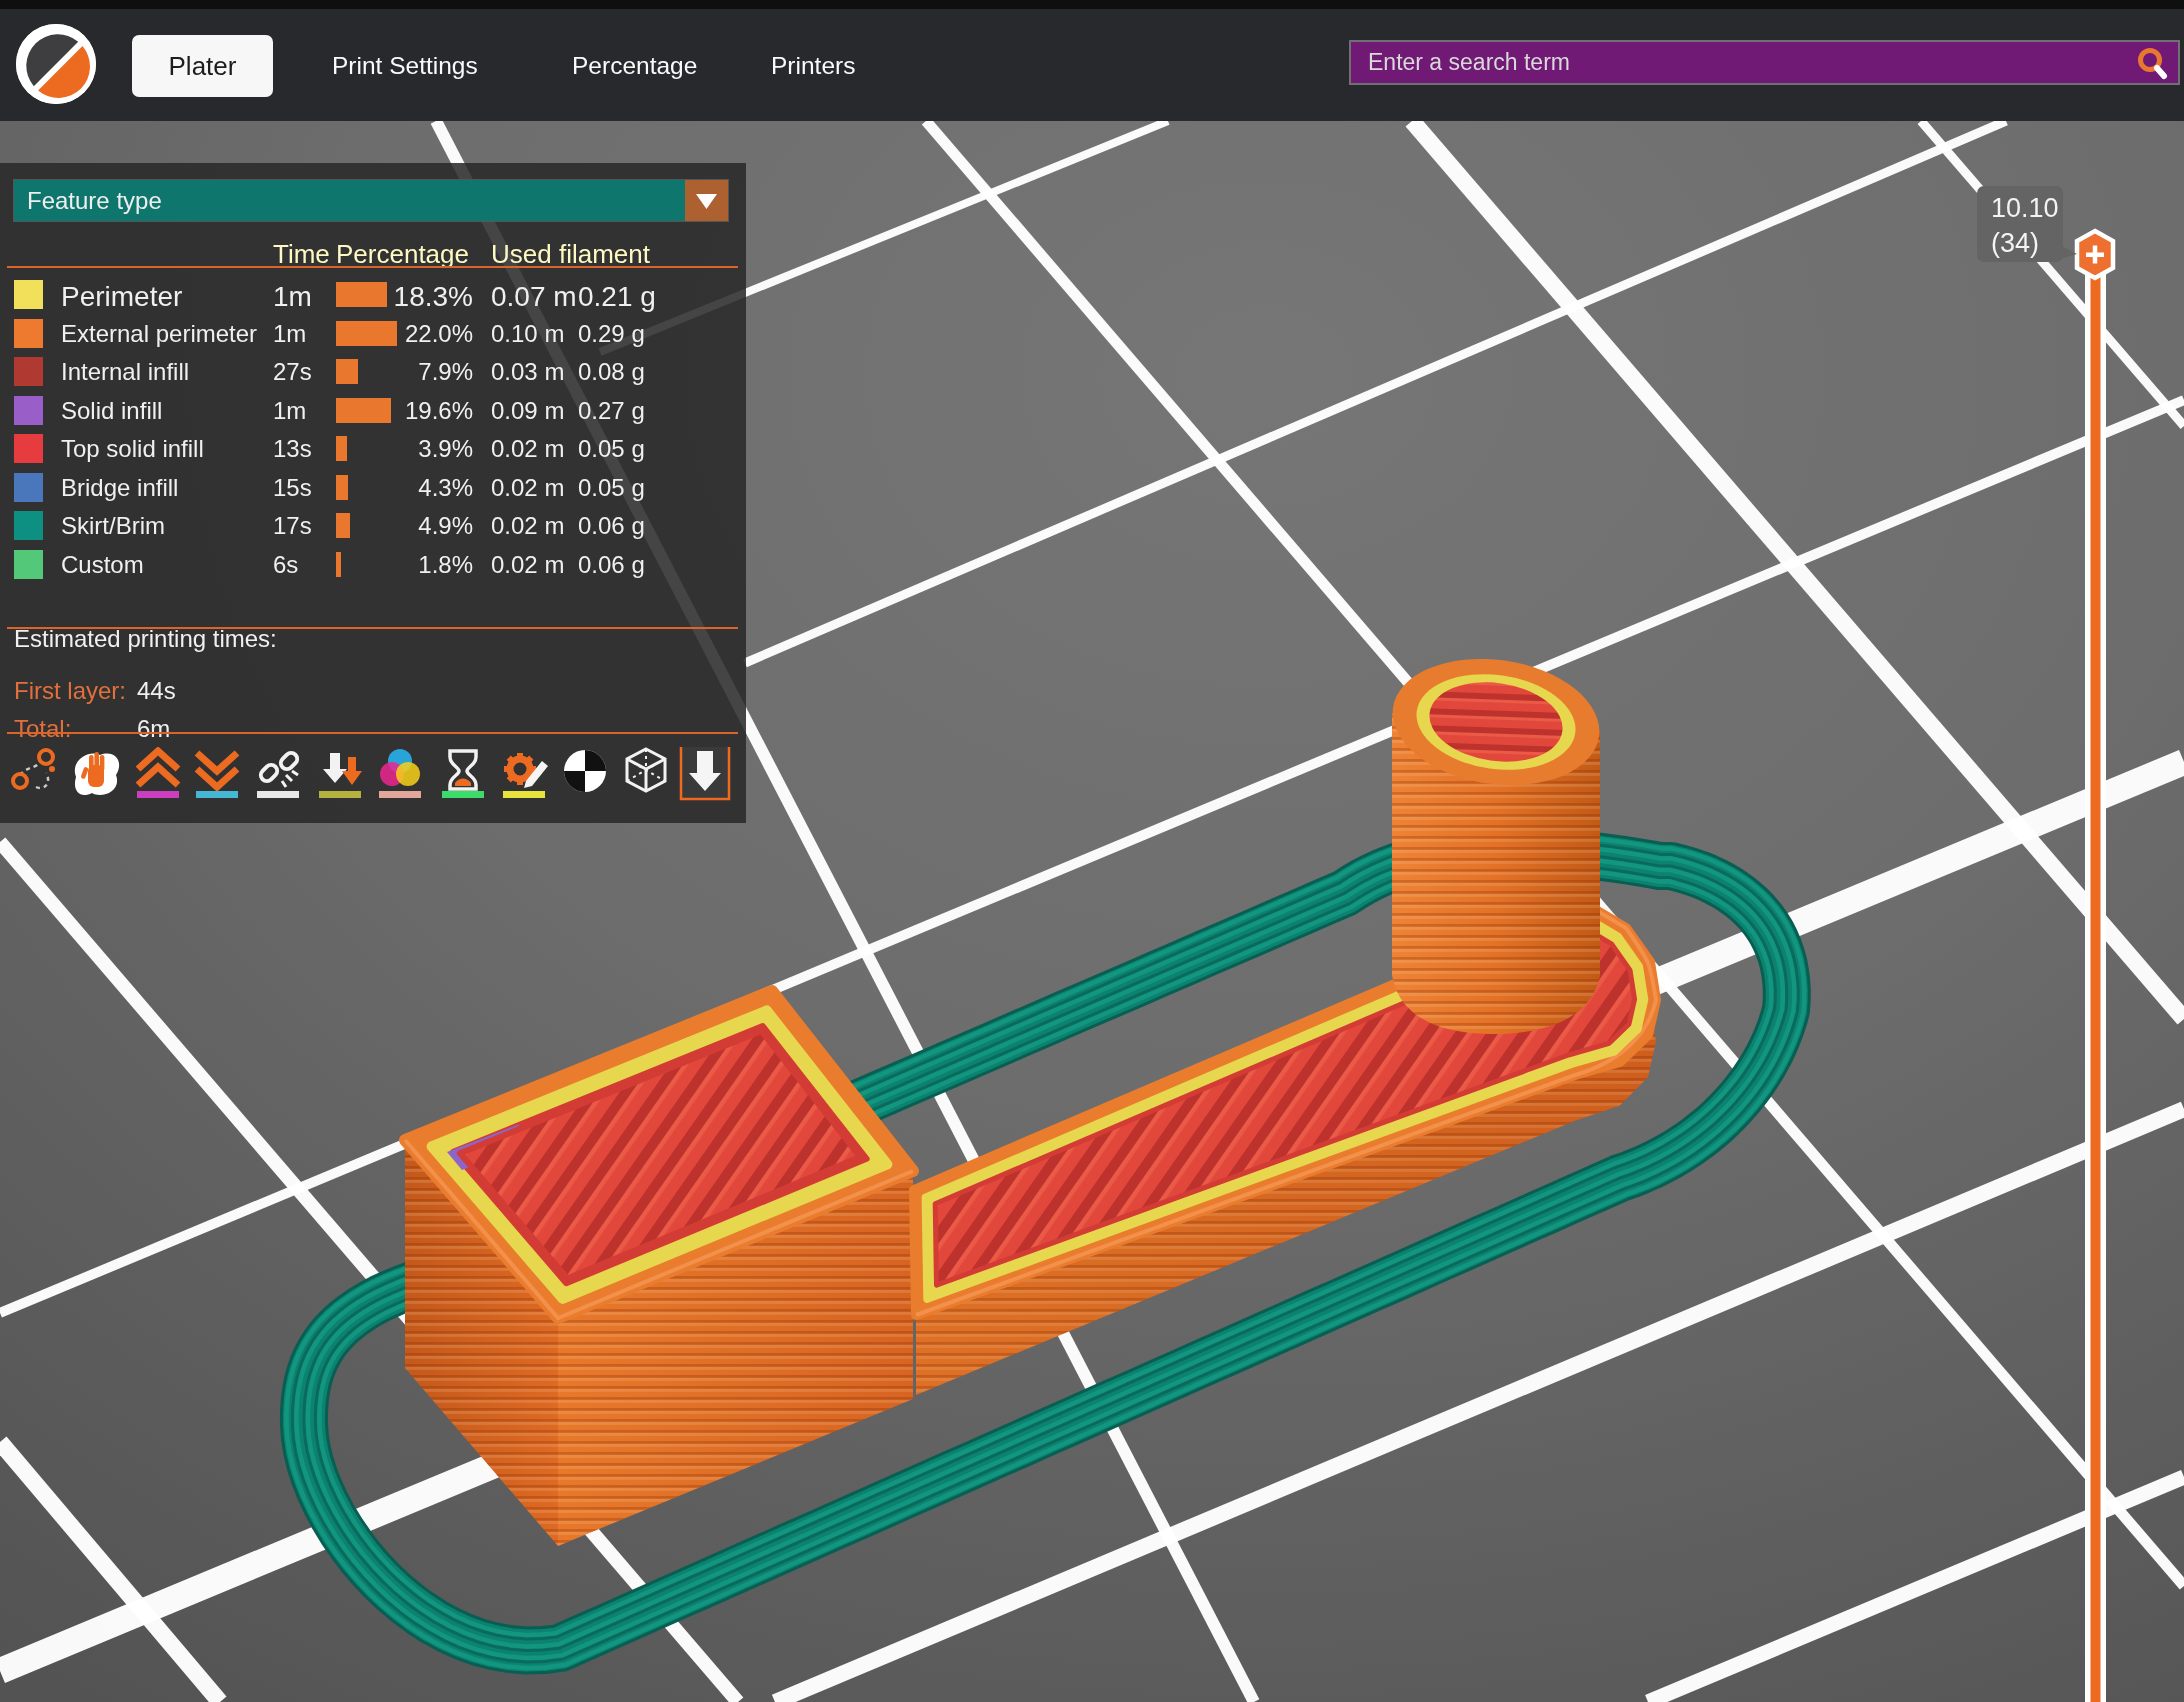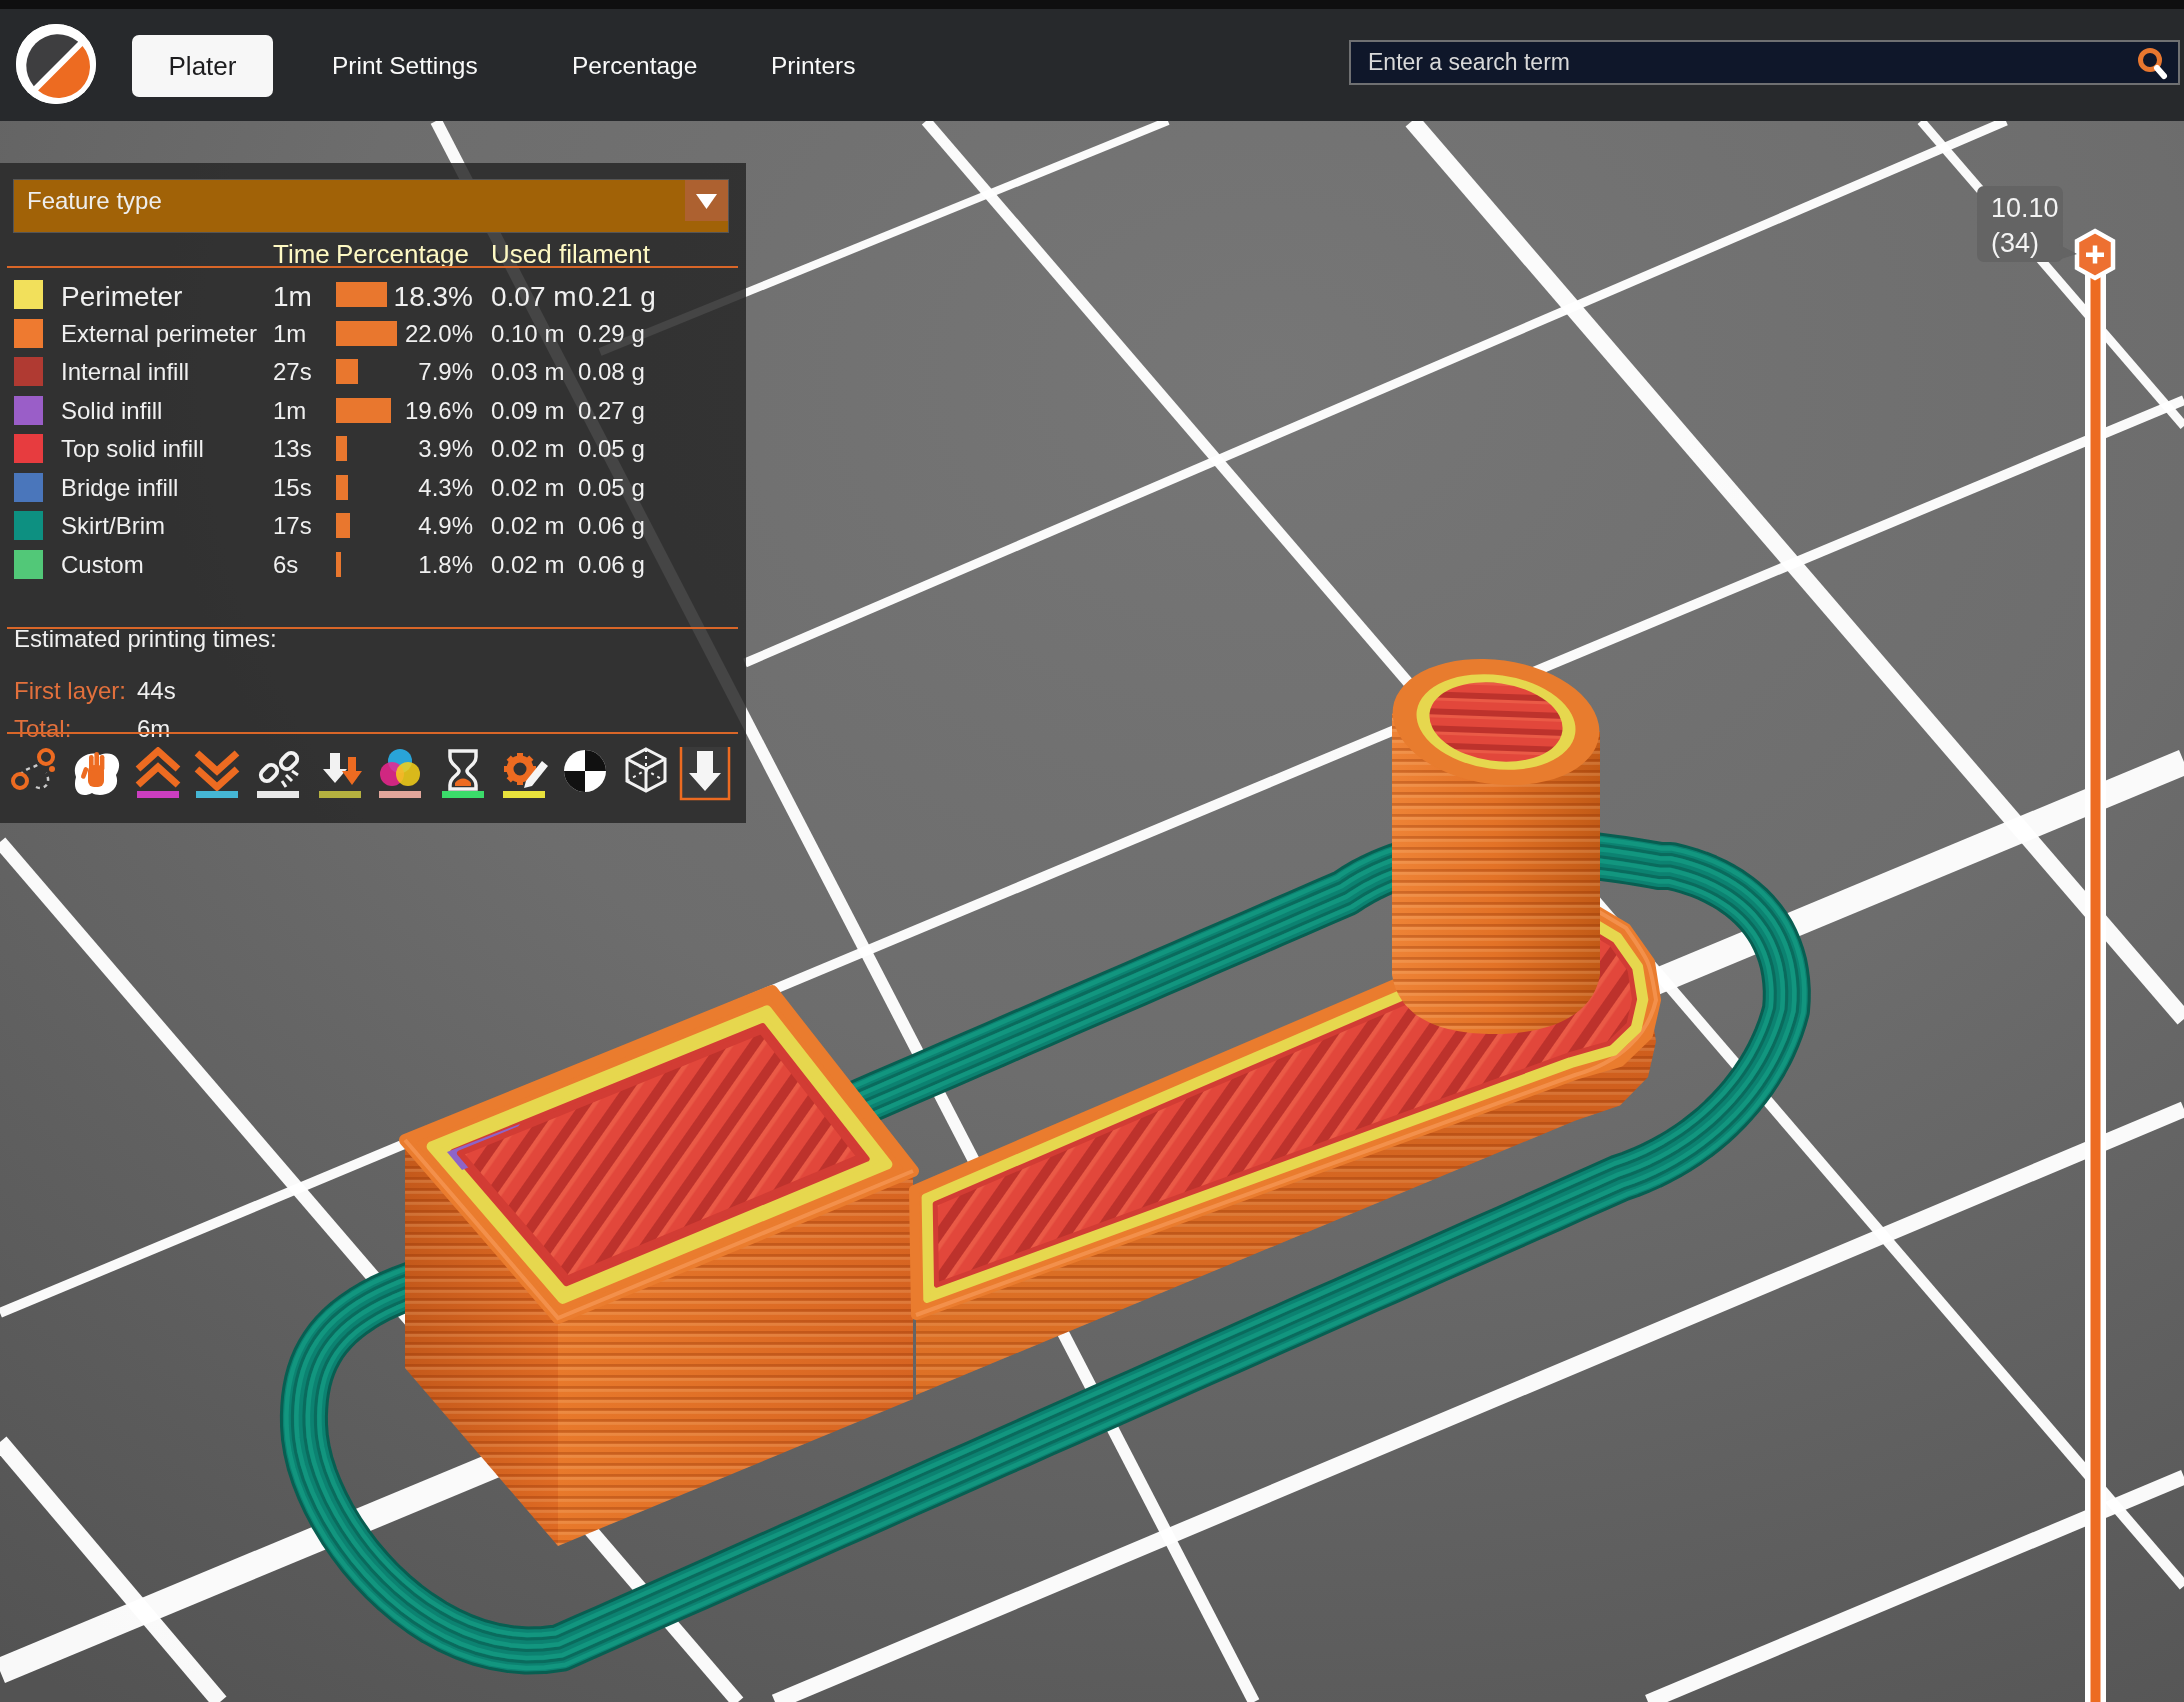--- a/index.html
+++ b/index.html
@@ -5,25 +5,25 @@
   * { margin:0; padding:0; box-sizing:border-box; }
   html,body { width:2184px; height:1702px; overflow:hidden; background:#666; font-family:"Liberation Sans", sans-serif; }
   #page { position:relative; width:2184px; height:1702px; }
   #scene { position:absolute; left:0; top:0; width:2184px; height:1702px; }
   #topstrip { position:absolute; left:0; top:0; width:2184px; height:9px; background:#0f0f10; z-index:20;}
   #header { position:absolute; left:0; top:9px; width:2184px; height:112px; background:#27292c; z-index:20; }
   #logo { position:absolute; left:16px; top:15px; width:80px; height:80px; border-radius:50%; background:#fff; }
   #plater { position:absolute; left:132px; top:26px; width:141px; height:62px; background:#f7f7f7; border-radius:7px;
             color:#1d1d1f; font-size:26px; line-height:62px; text-align:center; font-weight:500;}
   .tab { position:absolute; top:26px; height:62px; line-height:62px; color:#fafafa; font-size:24.5px; font-weight:500; }
-  #search { position:absolute; left:1349px; top:31px; width:831px; height:45px; background:#0f172a; border:2px solid #6f7072; color:#d9d9d9;
+  #search { position:absolute; left:1349px; top:31px; width:831px; height:45px; background:#701a75; border:2px solid #6f7072; color:#d9d9d9;
             font-size:23px; line-height:41px; padding-left:17px; }
   #legendbar { position:absolute; left:0; top:121px; width:746px; height:42px; background:#0c0c0c; z-index:10; color:#f5f5f5; font-size:25px; line-height:42px; }
   #legend { position:absolute; left:0; top:163px; width:746px; height:660px; background:rgba(41,41,41,0.87); z-index:10; color:#f0f0f0; }
-  #ftype { position:absolute; left:13px; top:16px; width:716px; height:54px; background:#a16207; border:1px solid #555;
+  #ftype { position:absolute; left:13px; top:16px; width:716px; height:43px; background:#0f766e; border:1px solid #555;
            font-size:24px; color:#eee; line-height:41px; padding-left:13px;}
   #ftype .sq { position:absolute; right:0; top:0; width:43px; height:41px; background:#ad6130; }
   .hd { position:absolute; top:76px; font-size:26px; color:#fef9c3; white-space:nowrap; }
   .etime { position:absolute; left:14px; font-size:24px; white-space:nowrap;margin-top:34px; }
   .or { color:#e2703c; }
   .rule { position:absolute; left:7px; width:731px; height:0; border-top:2px solid #d96628; }
   #icons { position:absolute; left:0px; top:584px; height:64px; width:746px;}
 </style>
 </head>
 <body>

